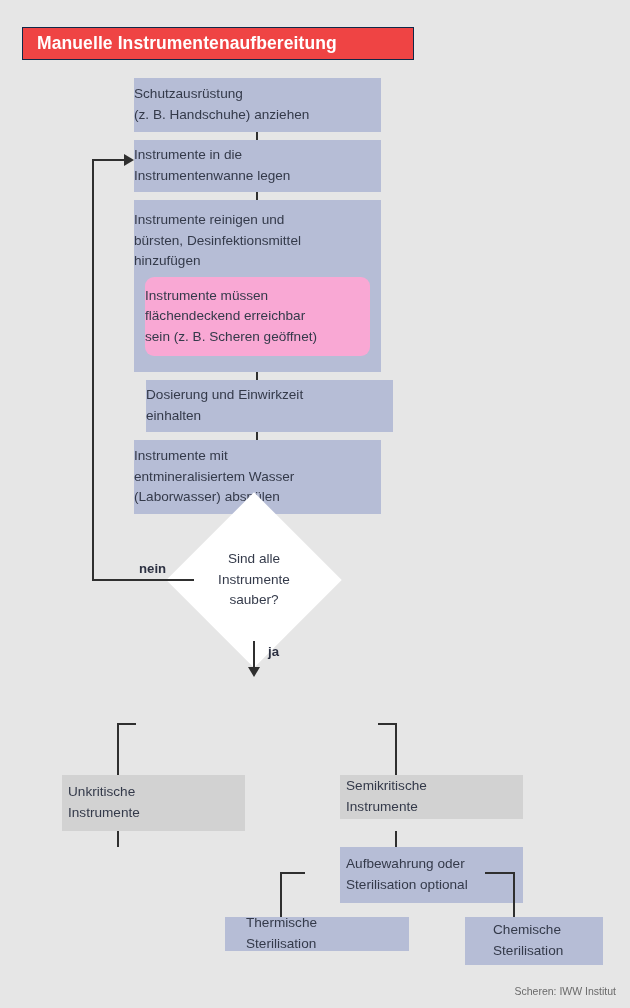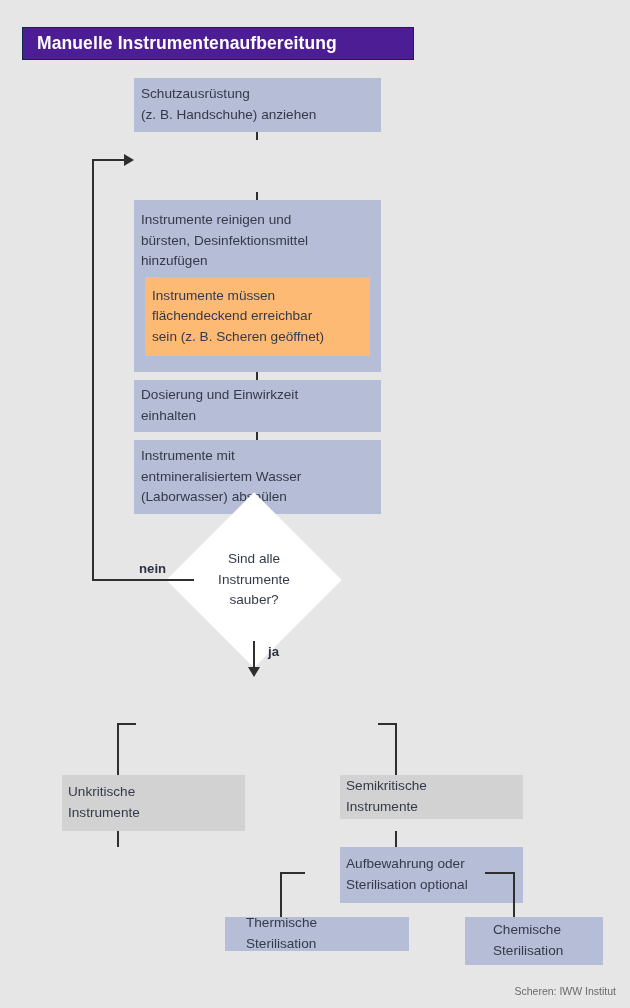--- a/index.html
+++ b/index.html
@@ -20,21 +20,21 @@
     height: 1008px;
   }
 
   
   .title-banner {
     position: absolute;
     left: 22px;
     top: 27px;
     width: 392px;
     height: 33px;
-    background: #4c1d95;
+    background: #ef4444;
     border: 1px solid #0f2847;
     box-sizing: border-box;
     display: flex;
     align-items: center;
   }
   .title-banner .title-text {
     color: #ffffff;
     font-size: 17.5px;
     font-weight: bold;
     letter-spacing: 0.1px;
@@ -48,22 +48,22 @@
     box-sizing: border-box;
     display: flex;
     flex-direction: column;
     justify-content: center;
     font-size: 13.6px;
     line-height: 1.52;
     color: #343a4a;
   }
   .node.fill-periwinkle { background: #b6bdd6; }
   .node.fill-gray       { background: #d2d2d2; }
-  .node.fill-white      { background: #fdba74; }
-  .node.align-left  { align-items: flex-start; text-align: left; padding-left: 7px; padding-right: 8px; }
+  .node.fill-white      { background: #f9a8d4; border-radius: 9px; }
+  .node.align-left  { align-items: flex-start; text-align: left; padding-left: 0; padding-right: 8px; }
   .node.align-center{ align-items: center; text-align: left; padding-left: 6px; padding-right: 6px; margin-left: 37px; }
   .node .node-text { white-space: pre-line; display: block; width: 100%; }
 
   
   .diamond-wrap {
     position: absolute;
     left: 192px;
     top: 518px;
     width: 124px;
     height: 124px;
@@ -135,37 +135,41 @@
   <div class="title-banner">
     <span class="title-text">Manuelle Instrumentenaufbereitung</span>
   </div>
 
   <div class="node fill-periwinkle align-left" style="left:134px; top:78px; width:247px; height:54px;">
     <span class="node-text">Schutzausrüstung
 (z. B. Handschuhe) anziehen</span>
   </div>
   <div class="conn v" style="left:256px; top:132px; height:8px;"></div>
 
+  <div class="node fill-periwinkle align-left" style="left:134px; top:140px; width:247px; height:52px;">
+    <span class="node-text">Instrumente in die
+Instrumentenwanne legen</span>
+  </div>
   <div class="conn v" style="left:256px; top:192px; height:8px;"></div>
 
   <div class="node fill-periwinkle align-left" style="left:134px; top:200px; width:247px; height:172px; justify-content:flex-start; padding-top:10px;">
     <span class="node-text">Instrumente reinigen und
 bürsten, Desinfektionsmittel
 hinzufügen</span>
   </div>
 
   <div class="node fill-white align-left" style="left:145px; top:277px; width:225px; height:79px;">
     <span class="node-text">Instrumente müssen
 flächendeckend erreichbar
 sein (z. B. Scheren geöffnet)</span>
   </div>
 
   <div class="conn v" style="left:256px; top:372px; height:8px;"></div>
 
-  <div class="node fill-periwinkle align-left" style="left:134px; top:380px; width:247px; height:52px;">
+  <div class="node fill-periwinkle align-left" style="left:146px; top:380px; width:247px; height:52px;">
     <span class="node-text">Dosierung und Einwirkzeit
 einhalten</span>
   </div>
   <div class="conn v" style="left:256px; top:432px; height:8px;"></div>
 
   <div class="node fill-periwinkle align-left" style="left:134px; top:440px; width:247px; height:74px;">
     <span class="node-text">Instrumente mit
 entmineralisiertem Wasser
 (Laborwasser) abspülen</span>
   </div>

